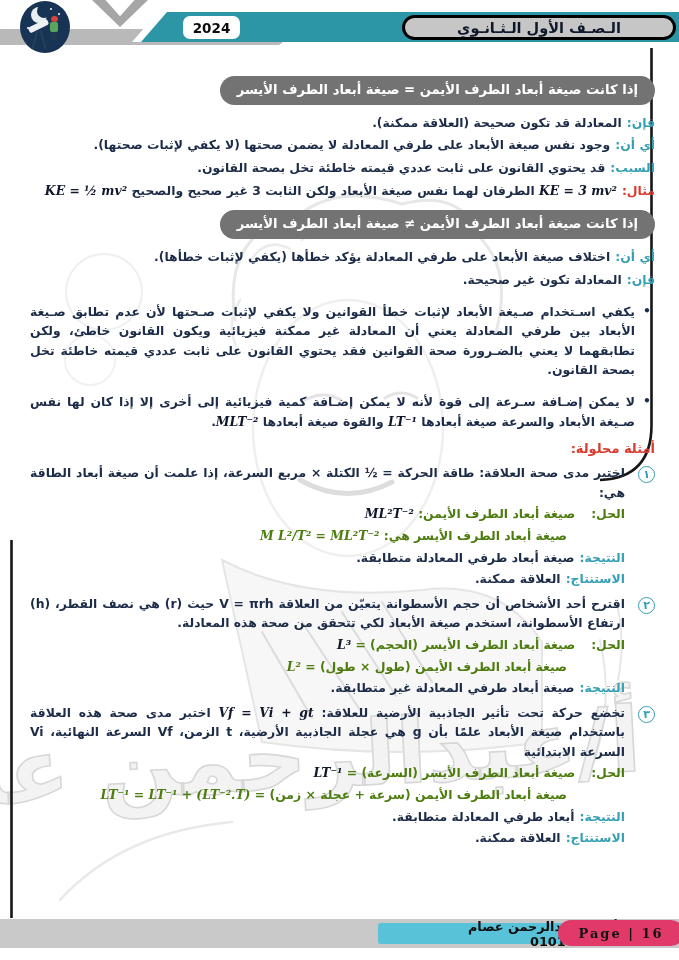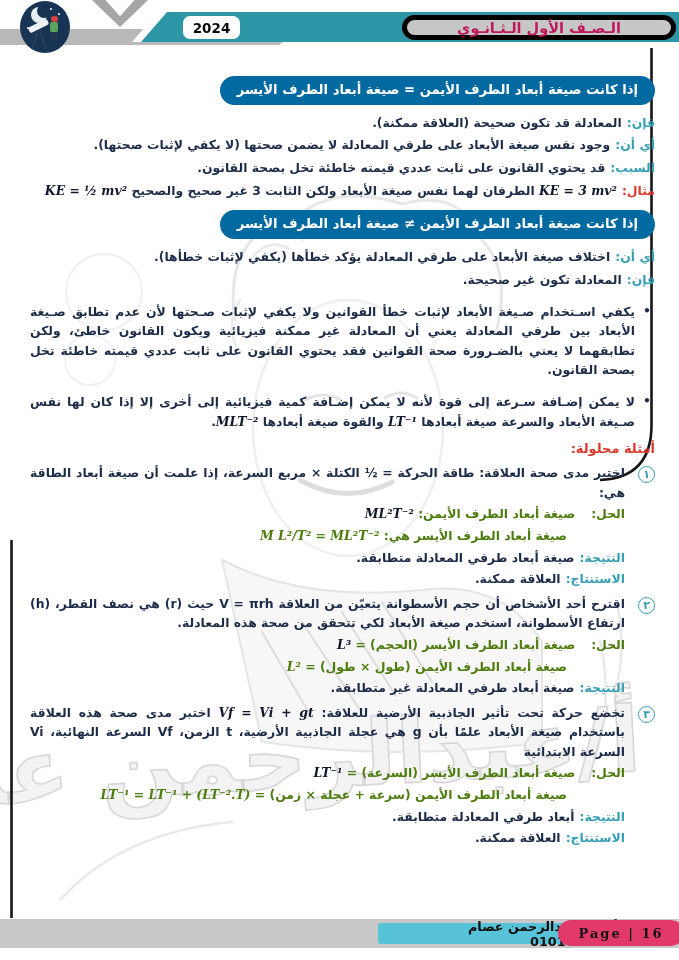--- a/index.html
+++ b/index.html
@@ -12,36 +12,36 @@
   .hdr-chev{position:absolute;left:92px;top:0;width:56px;height:27px;background:#a6a6a6;
             clip-path:polygon(0 0,24% 0,50% 60%,76% 0,100% 0,50% 100%);z-index:3;}
   .ribbon-edge{position:absolute;left:132px;top:12px;right:0;height:30px;background:#ffffff;
             clip-path:polygon(26px 0,100% 0,100% 100%,0 100%);z-index:2;}
   .ribbon{position:absolute;left:141px;top:12px;right:0;height:30px;background:#2d96a6;
             clip-path:polygon(26px 0,100% 0,100% 100%,0 100%);z-index:3;}
   .year-badge{position:absolute;left:183px;top:16px;width:57px;height:23px;background:#fff;
             border-radius:7px;display:flex;align-items:center;justify-content:center;
             color:#0d0d0d;font-size:13.5px;font-weight:700;z-index:4;}
   .grade-pill{position:absolute;left:402px;top:15px;width:274px;height:25px;background:#c6c6c6;
-            border:5px solid #000000;border-radius:13px;box-sizing:border-box;display:flex;
-            align-items:center;justify-content:center;color:#be185d;font-size:14.5px;font-weight:700;z-index:4;}
+            border:3px solid #000000;border-radius:13px;box-sizing:border-box;display:flex;
+            align-items:center;justify-content:center;color:#0f172a;font-size:14.5px;font-weight:700;z-index:4;}
   .logo{position:absolute;left:20px;top:1px;width:50px;height:52px;background:#173454;
             border-radius:50%;z-index:5;overflow:hidden;}
   .moon{position:absolute;left:11px;top:6px;width:16px;height:16px;border-radius:50%;background:#e8eef2;}
   .moon::after{content:"";position:absolute;left:6px;top:-3px;width:14px;height:14px;border-radius:50%;background:#173454;}
   .star{position:absolute;width:2px;height:2px;border-radius:50%;background:#fff;}
   .tele{position:absolute;left:8px;top:22px;width:21px;height:6px;background:#eef1f4;border-radius:2px;transform:rotate(-26deg);}
   .leg{position:absolute;width:2px;height:19px;background:#24405c;}
   .kid-cap{position:absolute;left:31px;top:15px;width:7px;height:6px;border-radius:50%;background:#d8443c;}
   .kid-body{position:absolute;left:30px;top:21px;width:8px;height:10px;border-radius:2px;background:#59a55c;}
   .kid-legs{position:absolute;left:31px;top:31px;width:6px;height:8px;background:#21384f;}
   
   .content{position:absolute;top:76px;right:24px;left:30px;z-index:2;color:#1c2b47;
            font-size:12.4px;font-weight:700;line-height:1.58;}
-  .banner{background:#0369a1;color:#fff;width:fit-content;padding:4px 17px;border-radius:16px;
+  .banner{background:#737373;color:#fff;width:fit-content;padding:4px 17px;border-radius:16px;
           font-size:13.2px;margin-bottom:8px;}
   .banner.second{margin-top:10px;}
   .row{margin:0 0 3px 0;text-align:right;}
   .lab{margin-left:5px;}
   .teal{color:#359fb4;}
   .red{color:#d93a2e;}
   .green{color:#4d7c0f;}
   .math{font-family:"DejaVu Serif","Liberation Serif",serif;font-style:italic;font-weight:600;
         direction:ltr;unicode-bidi:isolate;}
   .m-dark{color:#0f172a;}

